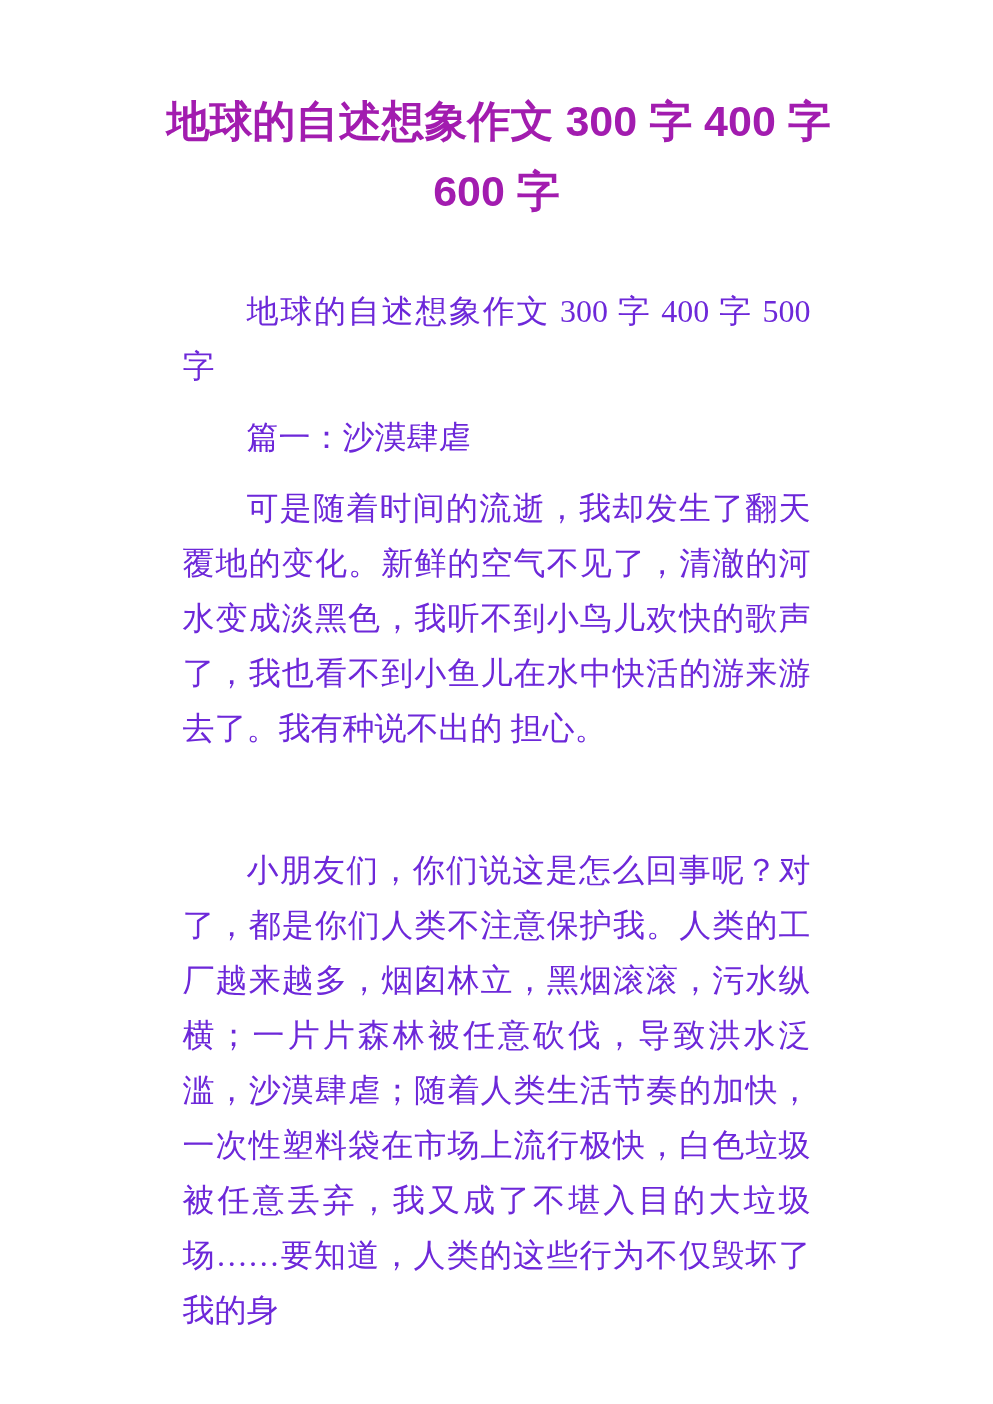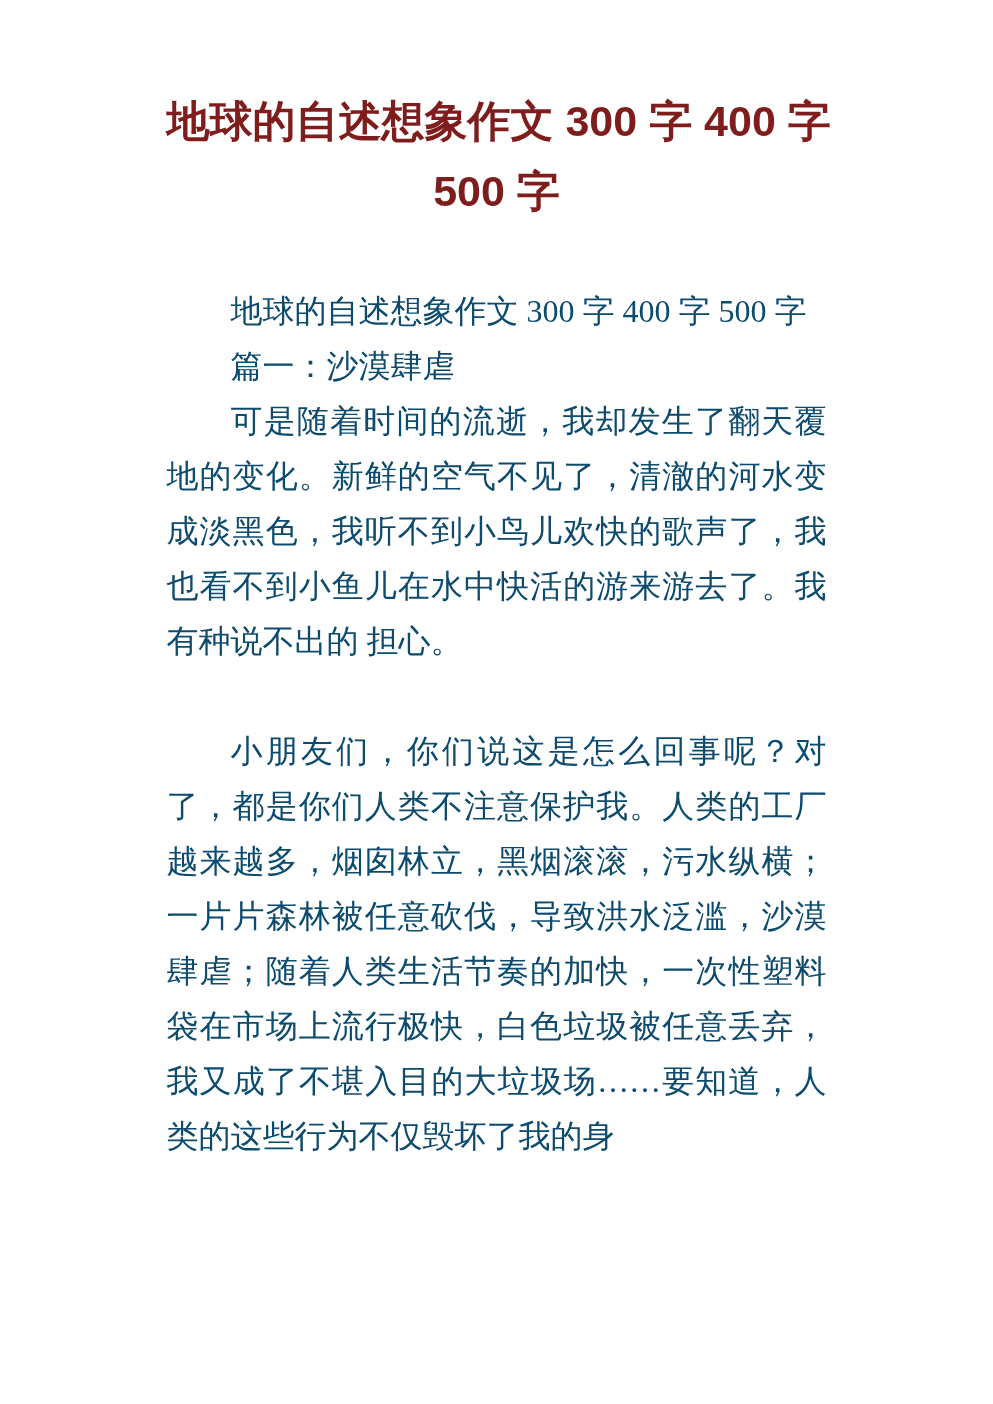--- a/index.html
+++ b/index.html
@@ -21,49 +21,49 @@
     padding-top: 86px;
     color: #161616;
   }
   .doc-heading {
     margin: 0 0 58px 0;
     text-align: center;
     font-family: "Liberation Sans", "DejaVu Sans", sans-serif;
     font-weight: bold;
     font-size: 43px;
     line-height: 70px;
-    color: #7f1d1d;
+    color: #a21caf;
   }
   .doc-heading .h-line {
     display: block;
     white-space: nowrap;
   }
   .body-p {
-    margin: 0;
+    margin: 16px;
     font-family: "Liberation Serif", "DejaVu Serif", serif;
     font-size: 32px;
     line-height: 55px;
     text-align: justify;
     text-indent: 2em;
-    color: #0c4a6e;
+    color: #6d28d9;
   }
   .body-p.spacer {
     height: 55px;
     text-indent: 0;
   }
 </style>
 </head>
 <body>
 
 <div class="page">
   <div class="content">
 
     <h1 class="doc-heading">
       <span class="h-line">地球的自述想象作文 300 字 400 字</span>
-      <span class="h-line">500 字</span>
+      <span class="h-line">600 字</span>
     </h1>
 
     <p class="body-p">地球的自述想象作文 300 字 400 字 500 字</p>
 
     <p class="body-p">篇一：沙漠肆虐</p>
 
 
     <p class="body-p">可是随着时间的流逝，我却发生了翻天覆地的变化。新鲜的空气不见了，清澈的河水变成淡黑色，我听不到小鸟儿欢快的歌声了，我也看不到小鱼儿在水中快活的游来游去了。我有种说不出的 担心。</p>
 
     <p class="body-p spacer"></p>

